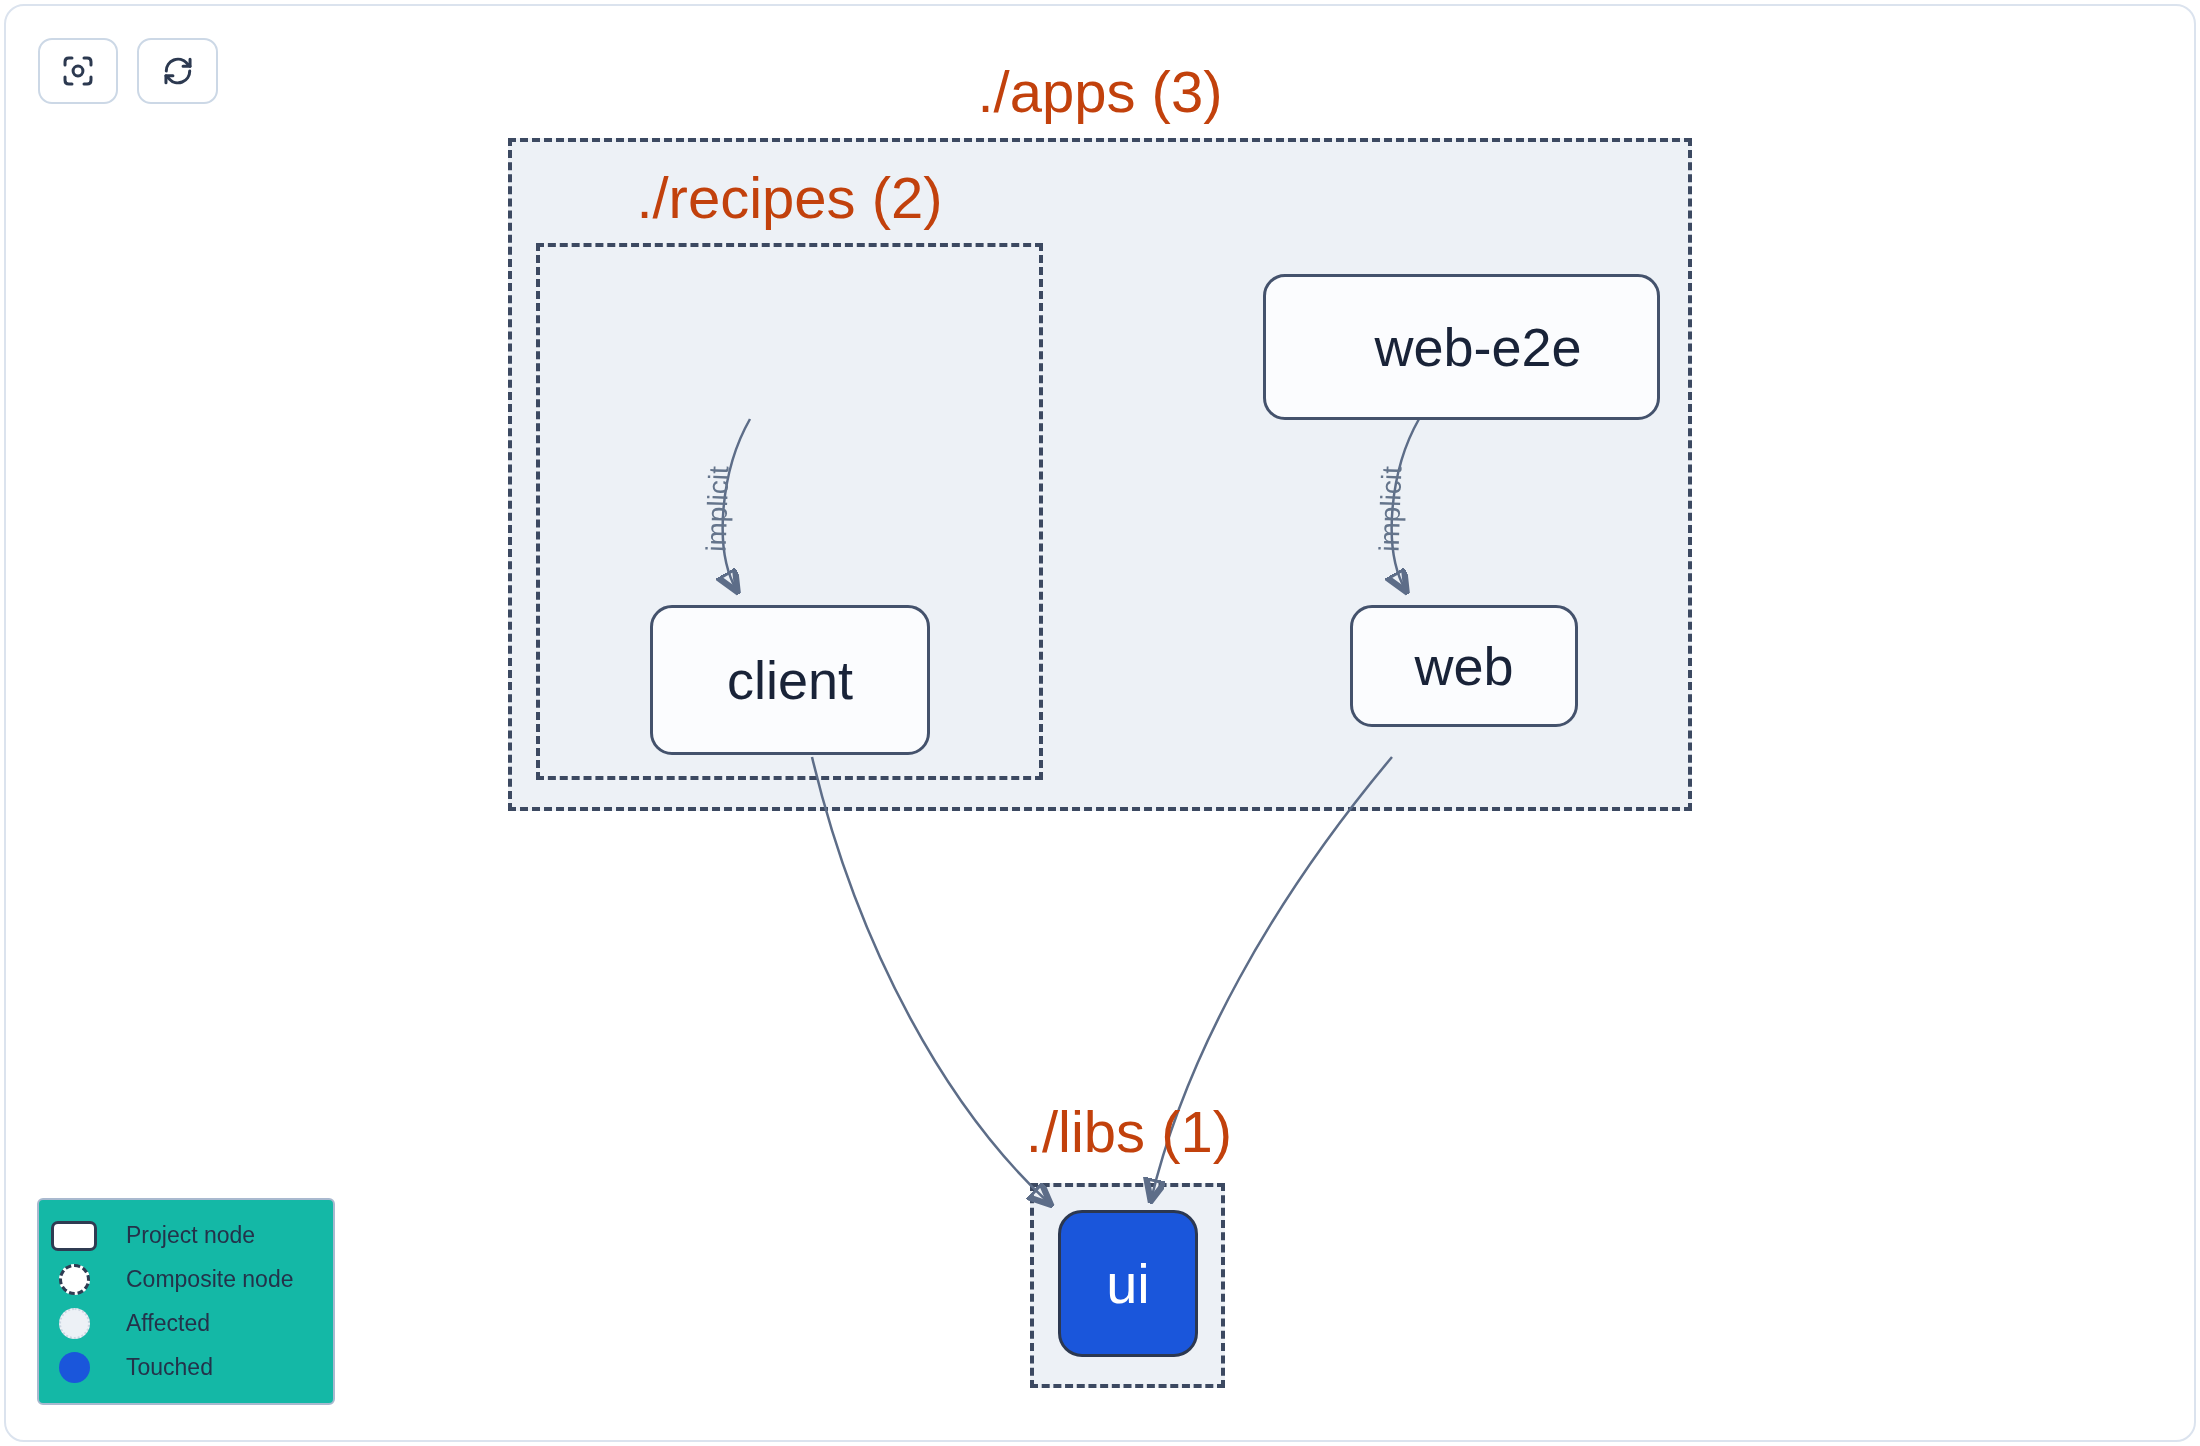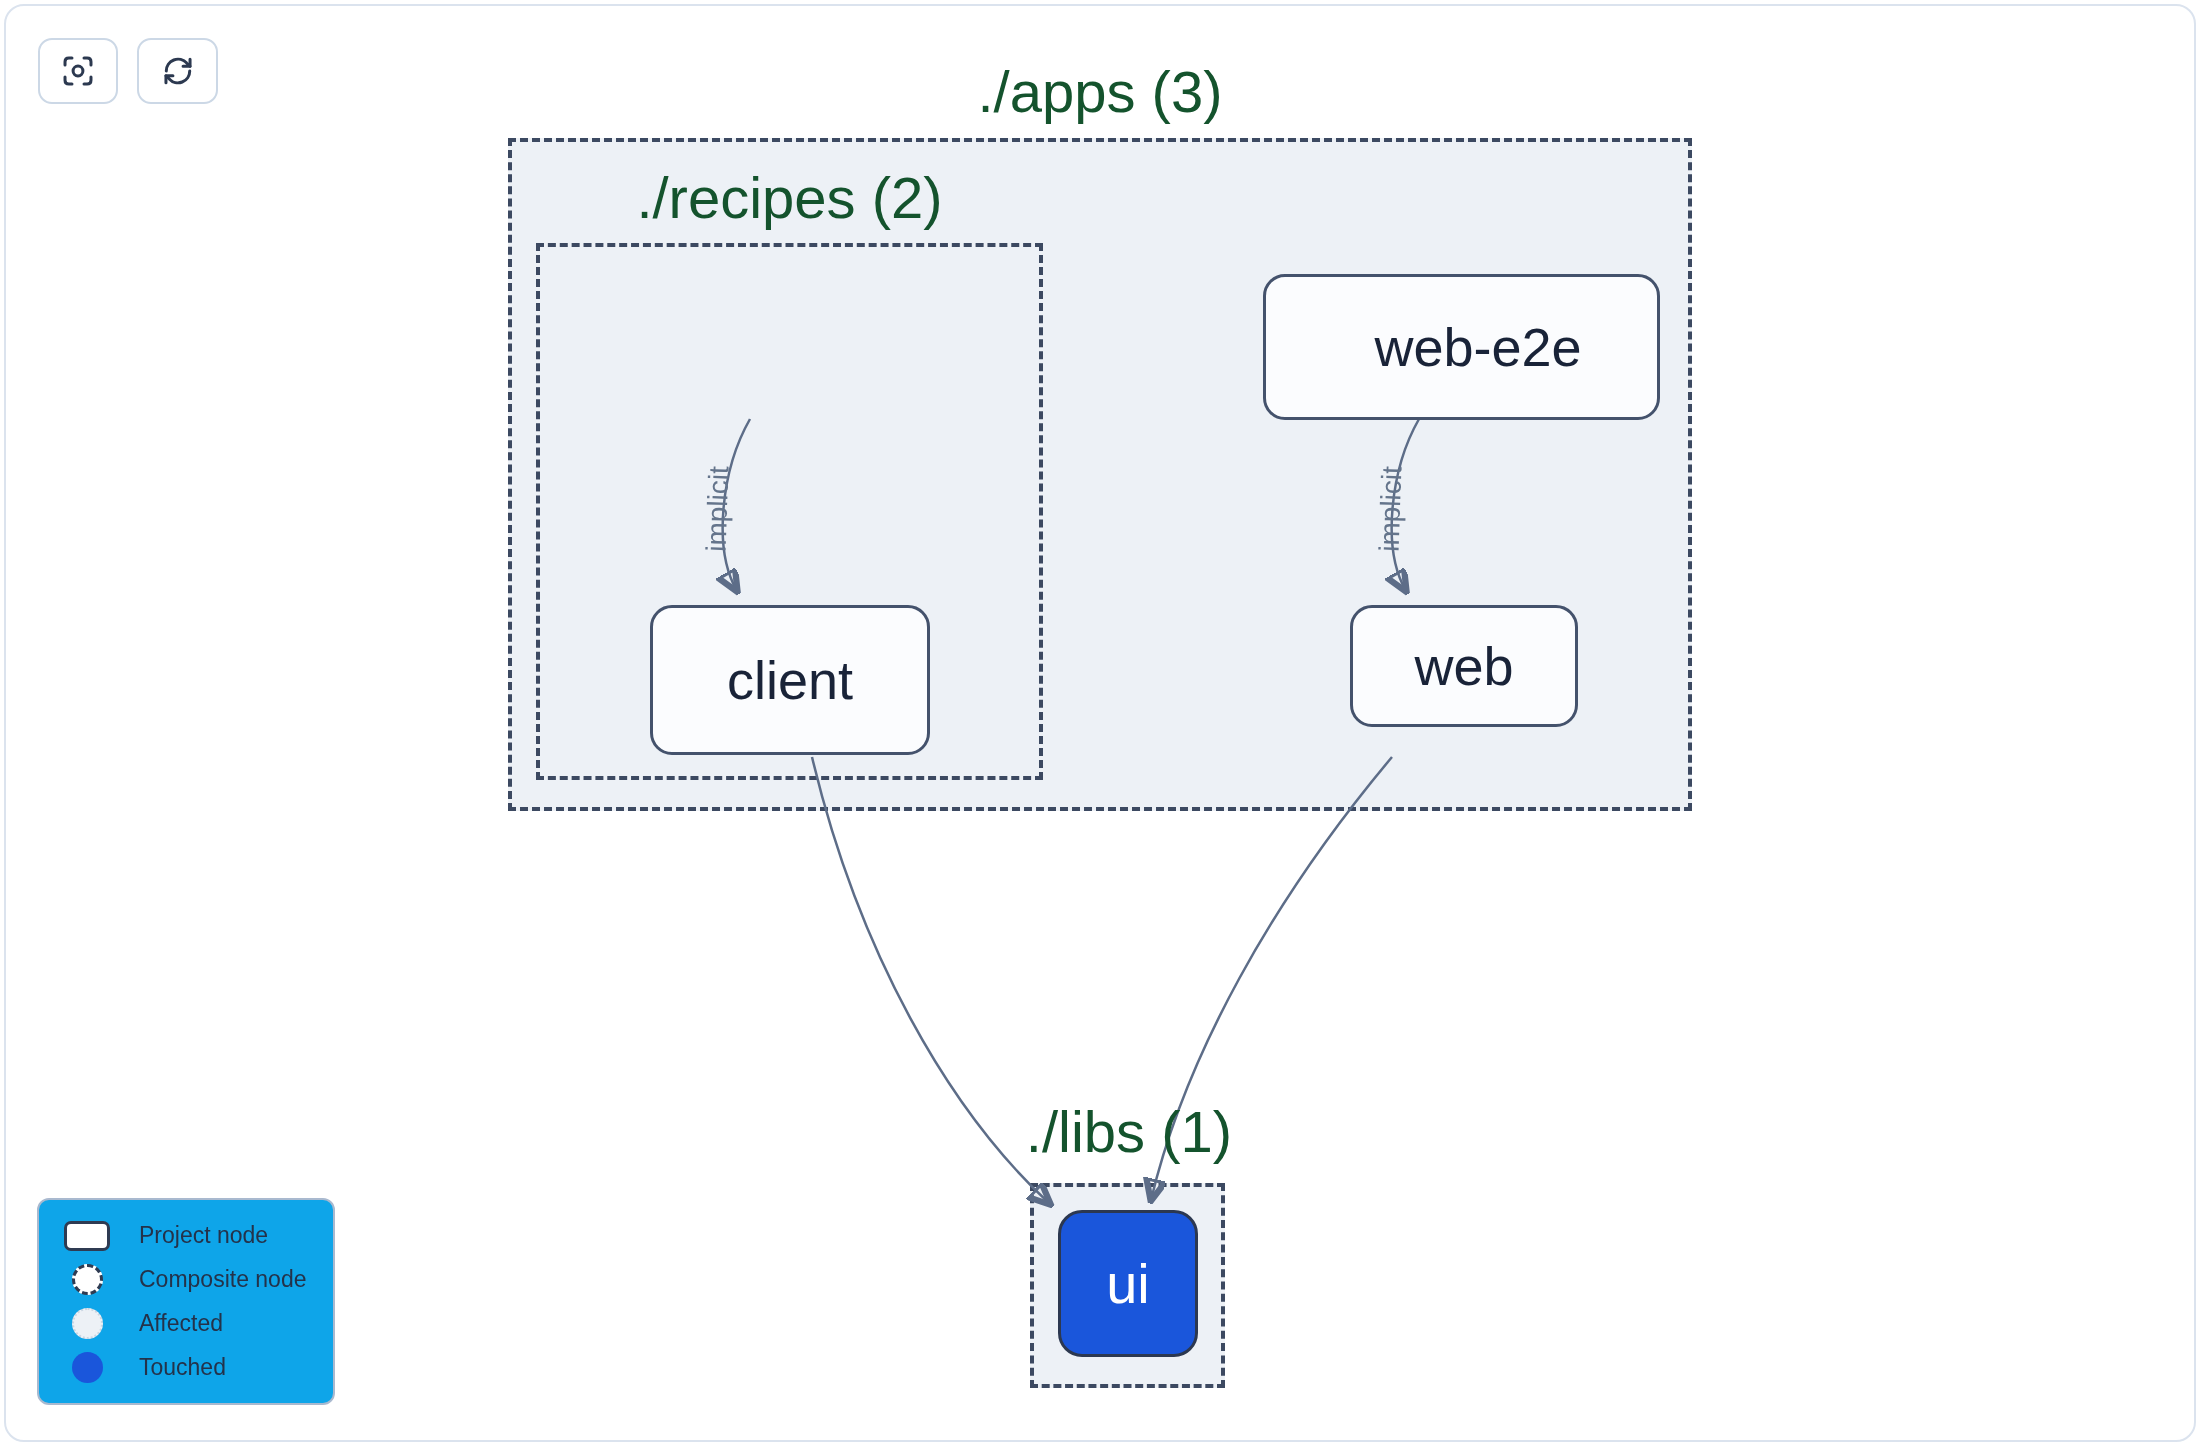--- a/index.html
+++ b/index.html
@@ -11,42 +11,42 @@
   
   .toolbar-btn{
     position:absolute;top:38px;width:80px;height:66px;background:#ffffff;
     border:2px solid #ccd8e6;border-radius:14px;display:flex;align-items:center;justify-content:center;
     box-sizing:border-box;cursor:pointer;
   }
   .toolbar-btn svg{stroke:#2c3950;fill:none;stroke-width:1.9;stroke-linecap:round;stroke-linejoin:round;}
   
   .group{position:absolute;background:#edf1f6;border:4px dashed #3c4961;box-sizing:border-box;}
   .group-title{
-    position:absolute;text-align:center;font-size:58px;color:#14532d;line-height:1.1;
+    position:absolute;text-align:center;font-size:58px;color:#c2410c;line-height:1.1;
     white-space:nowrap;pointer-events:none;
   }
   
   .node{
     position:absolute;background:#fbfcfe;border:3px solid #44526c;border-radius:22px;
     display:flex;align-items:center;justify-content:center;font-size:54px;color:#192338;
     box-sizing:border-box;cursor:pointer;
   }
   .node.touched{background:#1a56db;border-color:#2c3850;color:#ffffff;border-radius:24px;font-size:56px;}
   
   .edges{position:absolute;left:0;top:0;}
   .edges path{stroke:#5d6d88;stroke-width:2.5;fill:none;}
   .edge-label{
     position:absolute;font-size:28px;color:#64748b;white-space:nowrap;
     transform:translate(-50%,-50%) rotate(-88deg);pointer-events:none;
   }
   
   .legend{
-    position:absolute;left:37px;top:1198px;width:298px;height:207px;background:#0ea5e9;
-    border:2px solid #a9b9cf;border-radius:12px;box-sizing:border-box;
-    display:flex;flex-direction:column;justify-content:space-around;padding:14px 20px;
+    position:absolute;left:37px;top:1198px;width:298px;height:207px;background:#14b8a6;
+    border:2px solid #a9b9cf;border-radius:6px;box-sizing:border-box;
+    display:flex;flex-direction:column;justify-content:space-around;padding:14px 7px;
   }
   .legend-row{display:flex;align-items:center;}
   .legend-swatch-cell{width:56px;display:flex;align-items:center;justify-content:center;}
   .legend-label{font-size:23px;color:#24324a;margin-left:24px;}
   .sw-project{width:46px;height:30px;border:3px solid #2f3b52;border-radius:7px;background:#fff;box-sizing:border-box;}
   .sw-composite{width:31px;height:31px;border:3px dashed #2f3b52;border-radius:50%;background:#fff;box-sizing:border-box;}
   .sw-affected{width:31px;height:31px;border:2px dotted #ccd6e2;border-radius:50%;background:#edf1f6;box-sizing:border-box;}
   .sw-touched{width:31px;height:31px;border-radius:50%;background:#1a56db;}
 </style>
 </head>

